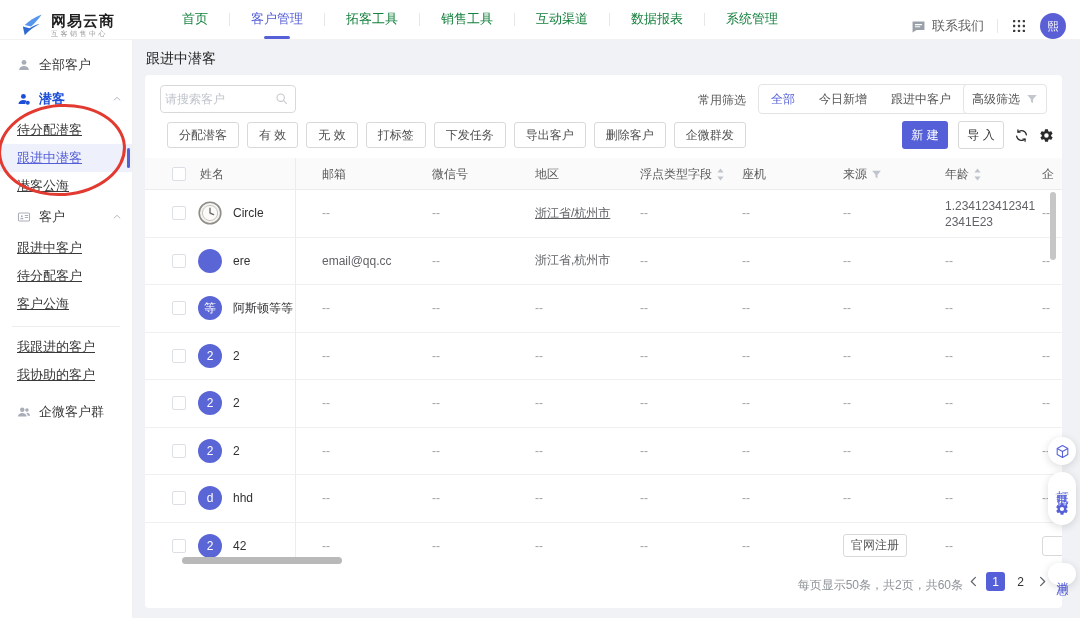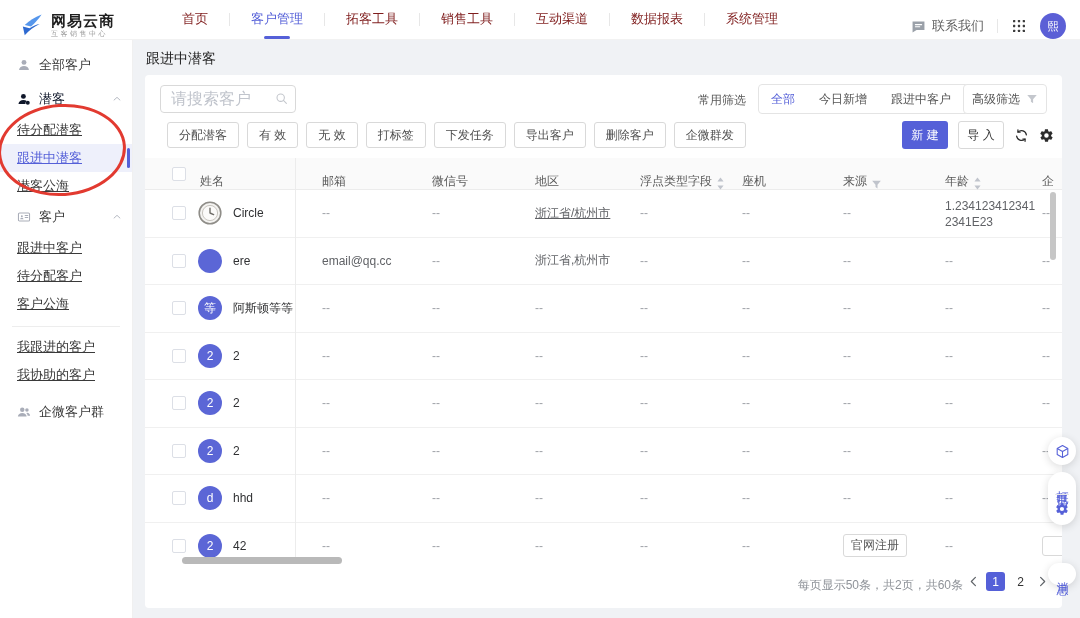--- a/index.html
+++ b/index.html
@@ -6,73 +6,73 @@
   html,body { width:1080px; height:618px; }
   body { position:relative; overflow:hidden; background:#f0f2f5; }
 
   
   .topbar { position:absolute; top:0; left:0; right:0; height:40px; background:#fff; display:flex; align-items:flex-end; z-index:10; border-bottom:1px solid #f2f2f2; }
   .logo { display:flex; align-items:center; gap:6px; margin-left:18px; cursor:pointer; }
   .logo-texts { display:flex; flex-direction:column; line-height:1.1; }
   .logo-title { font-size:15px; font-weight:700; color:#1f1f1f; letter-spacing:1px; }
   .logo-subtitle { font-size:7px; color:#9b9b9b; letter-spacing:2.5px; margin-top:1px; }
   .nav-items { display:flex; align-items:center; margin-left:46px; height:40px; }
-  .nav-item { padding:0 21px; font-size:13px; color:#7f1d1d; height:40px; line-height:40px; position:relative; cursor:pointer; white-space:nowrap; }
+  .nav-item { padding:0 21px; font-size:13px; color:#15803d; height:40px; line-height:40px; position:relative; cursor:pointer; white-space:nowrap; }
   .nav-item.active { color:#5560d8; font-weight:500; }
   .nav-item.active::after { content:''; position:absolute; left:50%; transform:translateX(-50%); bottom:0; width:26px; height:3px; background:#5560d8; border-radius:2px; }
   .nav-sep { width:1px; height:13px; background:#e7e7e7; }
   .topbar-right { margin-left:auto; margin-right:14px; display:flex; align-items:center; gap:13px; }
   .contact { display:flex; align-items:center; gap:6px; font-size:13px; color:#5f5f5f; cursor:pointer; }
   .tb-sep { width:1px; height:14px; background:#e7e7e7; }
   .icon { display:inline-flex; align-items:center; justify-content:center; }
   .avatar-badge { width:26px; height:26px; border-radius:50%; background:#5b5fd6; color:#fff; font-size:11px; display:flex; align-items:center; justify-content:center; cursor:pointer; }
 
   
   .sidebar { position:absolute; left:0; top:40px; bottom:0; width:133px; background:#fff; border-right:1px solid #f0f0f0; padding-top:8px; z-index:5; }
   .sb-item { display:flex; align-items:center; font-size:13px; color:#3a3a3a; cursor:pointer; position:relative; }
   .sb-item.lvl0 { height:34px; padding-left:17px; gap:8px; }
   .sb-item.lvl1 { height:28px; padding-left:17px;text-decoration:underline; }
   .sb-icon { color:#a9adb8; display:flex; }
-  .sb-item.highlight, .sb-item.highlight .sb-icon { color:#0f172a; }
+  .sb-item.highlight, .sb-item.highlight .sb-icon { color:#1d4ed8;font-weight:bold; }
   .sb-item.active { background:#eef0fb; color:#5560d8; }
   .active-bar { position:absolute; right:2px; top:4px; bottom:4px; width:3px; background:#5560d8; border-radius:2px; }
   .sb-arrow { margin-left:auto; margin-right:10px; display:flex; }
   .sb-divider { height:1px; background:#ededed; margin:8px 12px 6px 12px; }
   .sb-gap { height:6px; }
 
   
   .annotation { position:absolute; left:-2px; top:104px; width:128px; height:92px; border:3px solid #e23a30; border-radius:50%; transform:rotate(-4deg); z-index:40; pointer-events:none; }
 
   
   .main { position:absolute; left:133px; top:40px; right:0; bottom:0; background:#f0f2f5; }
   .page-title { position:absolute; left:13px; top:10px; font-size:14px; font-weight:500; color:#1f1f1f; }
   .card { position:absolute; left:12px; top:35px; width:917px; height:533px; background:#fff; border-radius:4px; overflow:hidden; }
 
   
   .search-box { position:absolute; left:15px; top:10px; width:136px; height:28px; }
-  .search-box input { width:100%; height:100%; border:1px solid #d9d9d9; border-radius:4px; padding:0 26px 0 10px; font-size:16px; color:#333; outline:none; }
+  .search-box input { width:100%; height:100%; border:1px solid #d9d9d9; border-radius:4px; padding:0 26px 0 4px; font-size:12px; color:#333; outline:none; }
   .search-box input::placeholder { color:#c0c4cc; }
   .search-ic { position:absolute; right:8px; top:7px; }
   .common-label { position:absolute; left:553px; top:17px; font-size:12px; color:#595959; }
   .quick-group { position:absolute; left:613px; top:9px; height:30px; border:1px solid #e4e4e4; border-radius:4px; display:flex; align-items:center; padding:0 12px; gap:16px; }
   .quick-items { display:flex; gap:24px; }
   .quick-item { font-size:12px; color:#555; cursor:pointer; white-space:nowrap; }
   .quick-item.active { color:#5560d8; }
   .advanced-btn { position:absolute; left:818px; top:9px; width:84px; height:30px; background:#fff; border:1px solid #e4e4e4; border-radius:4px; display:flex; align-items:center; justify-content:center; gap:6px; font-size:12px; color:#555; cursor:pointer; }
 
   
   .toolbar-left { position:absolute; left:22px; top:47px; display:flex; gap:8px; }
   .tb-btn { height:26px; padding:0 11px; background:#fff; border:1px solid #d9d9d9; border-radius:3px; font-size:12px; color:#4e4e4e; cursor:pointer; white-space:nowrap; }
   .toolbar-right { position:absolute; right:8px; top:46px; display:flex; align-items:center; gap:10px; }
   .btn-primary { width:46px; height:28px; background:#5560d8; border:none; border-radius:3px; color:#fff; font-size:12px; cursor:pointer; }
   .btn-plain { width:46px; height:28px; background:#fff; border:1px solid #d9d9d9; border-radius:3px; color:#333; font-size:12px; cursor:pointer; }
 
   
   .thead { position:absolute; left:0; top:83px; width:100%; height:32px; background:#fafafa; border-bottom:1px solid #ececec; }
-  .hcell { position:absolute; top:0; height:32px; display:flex; align-items:flex-end; gap:4px; font-size:12px; color:#595959; white-space:nowrap; }
+  .hcell { position:absolute; top:0; height:32px; display:flex; align-items:center; gap:4px; font-size:12px; color:#595959; white-space:nowrap; }
   .tbody { position:absolute; left:0; top:115px; width:100%; height:367px; overflow:hidden; }
   .trow { position:relative; height:47.5px; border-bottom:1px solid #f0f0f0; }
   .checkbox { position:absolute; left:27px; width:14px; height:14px; border:1px solid #dcdfe6; border-radius:2px; background:#fff; cursor:pointer; }
   .thead .checkbox { top:9px; }
   .trow .checkbox { top:50%; transform:translateY(-50%); }
   .avatar { position:absolute; left:53px; top:50%; transform:translateY(-50%); width:24px; height:24px; border-radius:50%; background:#5b66d6; color:#fff; font-size:12px; display:flex; align-items:center; justify-content:center; }
   .avatar.clock { background:transparent; }
   .tcell { position:absolute; top:0; height:100%; display:flex; align-items:center; font-size:12px; color:#606266; white-space:nowrap; }
   .tcell.empty { color:#a0a3a8; }
   .cell-name { color:#303133; cursor:pointer; }

